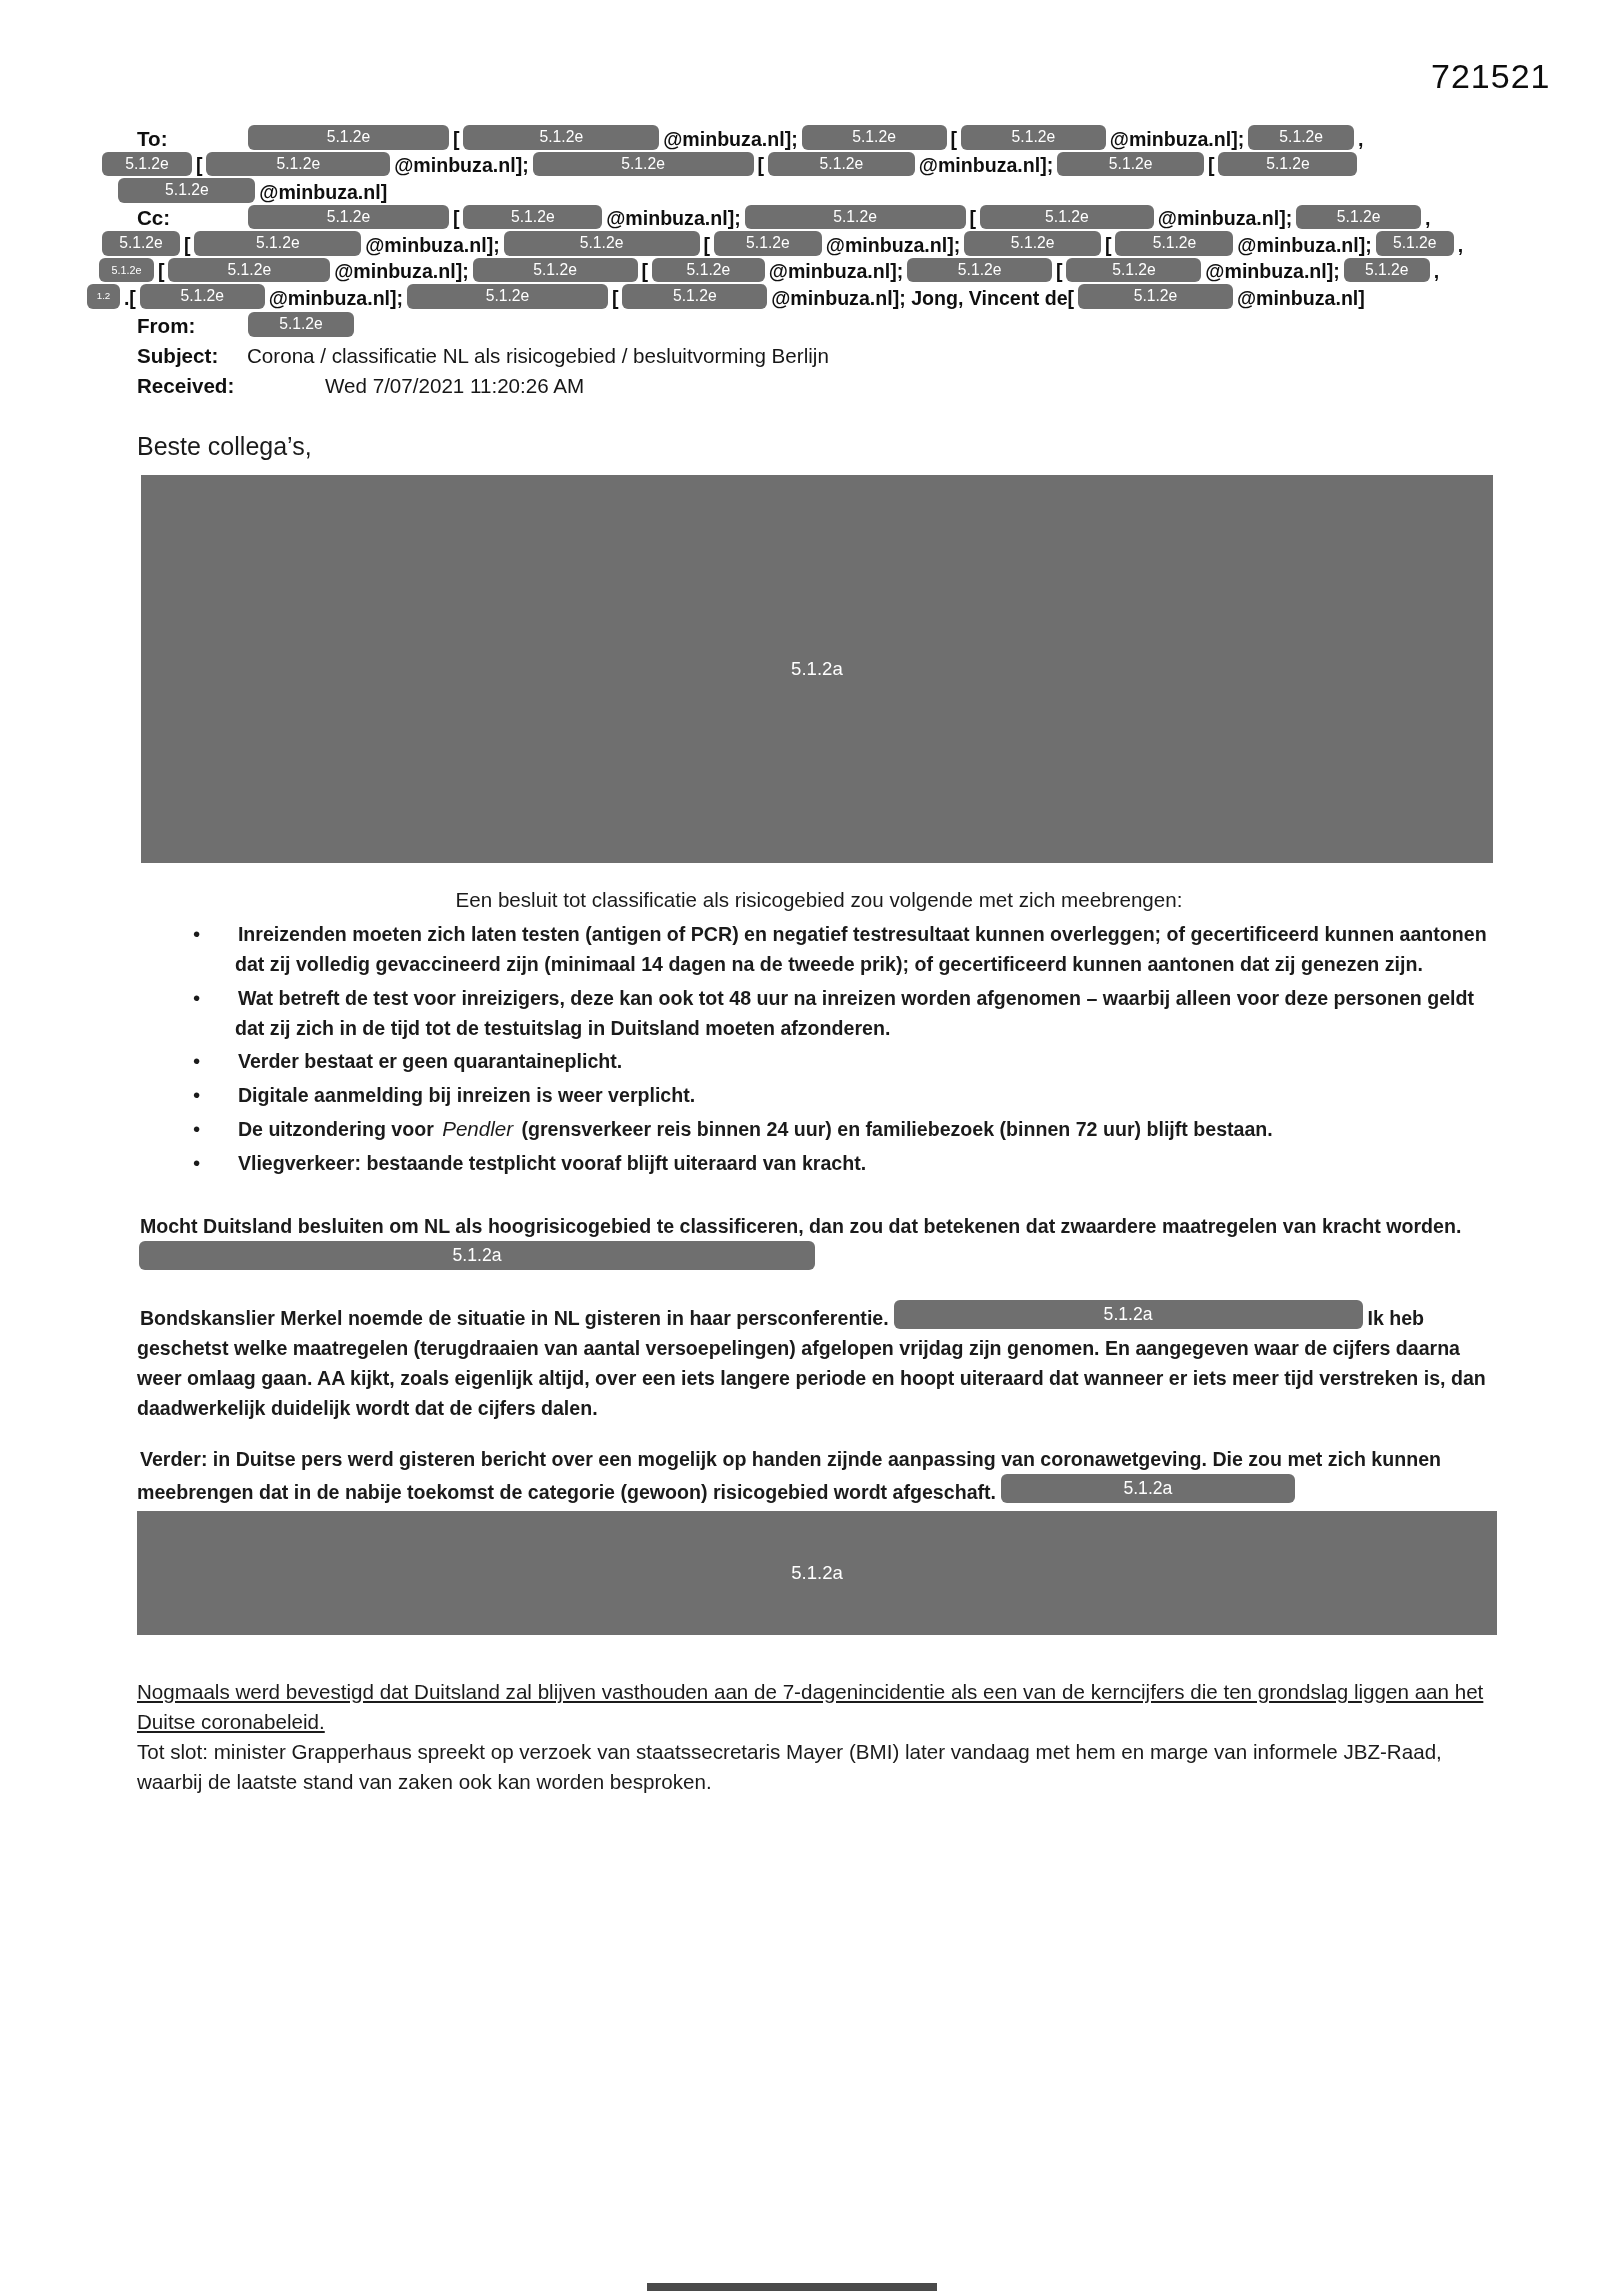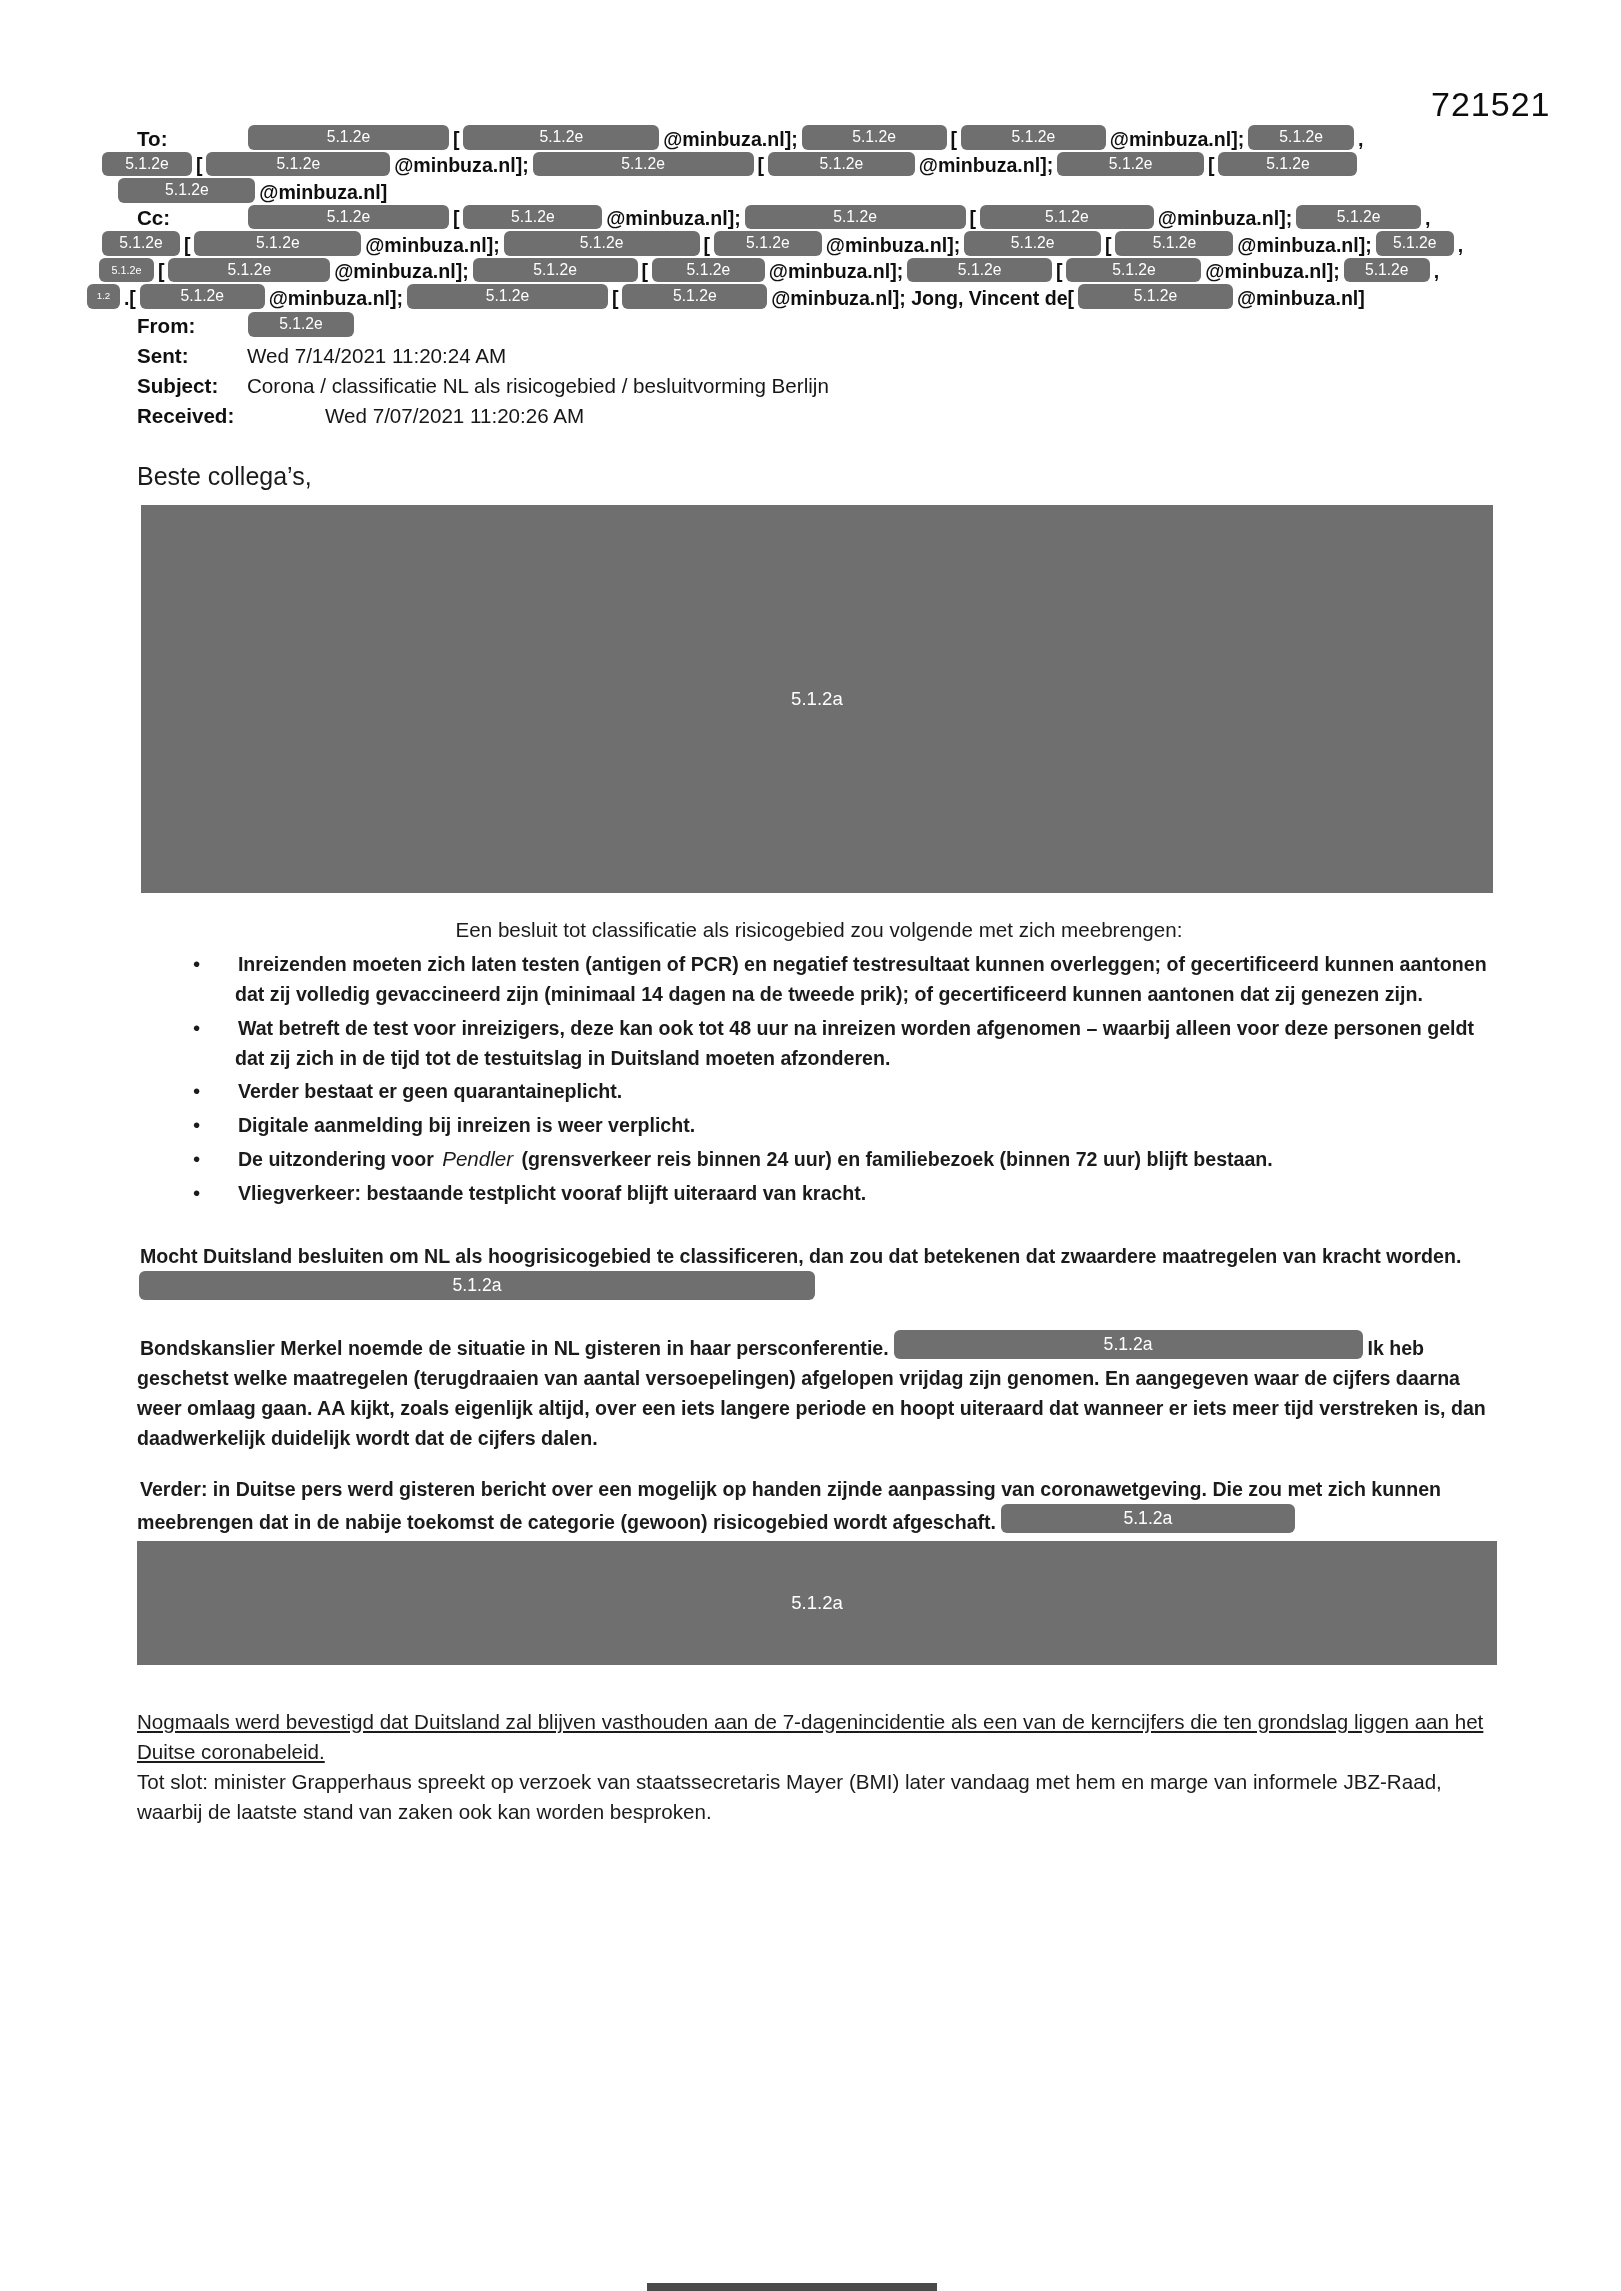--- a/index.html
+++ b/index.html
@@ -1,18 +1,18 @@
 <!DOCTYPE html>
 <html><head>
 <meta charset="utf-8">
 <style>
   html,body{margin:0;padding:0;background:#e8e8e8;}
   .page{position:relative;width:1621px;height:2292px;background:#ffffff;margin:0 auto;
         font-family:"Liberation Sans",sans-serif;color:#1b1b1b;overflow:hidden;}
-  .doc-number{position:absolute;top:85px;left:1431px;font-size:34px;color:#0d0d0d;letter-spacing:1px;}
+  .doc-number{position:absolute;top:57px;left:1431px;font-size:34px;color:#0d0d0d;letter-spacing:1px;}
   .content{position:absolute;left:137px;top:125px;width:1364px;}
 
   
   .email-header{color:#0f0f0f;}
   .hline{white-space:nowrap;height:26.5px;line-height:26.5px;font-size:19.6px;}
   .frow{height:30px;line-height:30px;}
   .hlabel{display:inline-block;width:110px;font-weight:bold;font-size:20.6px;}
   .seg-text{font-weight:bold;margin:0 2.9px;font-size:19.6px;}
   .seg-val{font-weight:normal;font-size:20.6px;color:#161616;}
   .seg-em{font-style:italic;}
@@ -53,21 +53,20 @@
           <div class="hline" style="margin-left: -36px;"><span class="redact" style="width: 90px; background: rgb(111, 111, 111);">5.1.2e</span><span class="seg-text">[</span><span class="redact" style="width: 184px; background: rgb(111, 111, 111);">5.1.2e</span><span class="seg-text">@minbuza.nl];</span><span class="redact" style="width: 221px; background: rgb(111, 111, 111);">5.1.2e</span><span class="seg-text">[</span><span class="redact" style="width: 147px; background: rgb(111, 111, 111);">5.1.2e</span><span class="seg-text">@minbuza.nl];</span><span class="redact" style="width: 147px; background: rgb(111, 111, 111);">5.1.2e</span><span class="seg-text">[</span><span class="redact" style="width: 139px; background: rgb(111, 111, 111);">5.1.2e</span></div>
           <div class="hline" style="margin-left: -19.6px;"><span class="redact" style="width: 137px; background: rgb(111, 111, 111);">5.1.2e</span><span class="seg-text">@minbuza.nl]</span></div>
         </div>
       <div>
           <div class="hline"><span class="hlabel">Cc:</span><span class="redact" style="width: 201px; background: rgb(111, 111, 111);">5.1.2e</span><span class="seg-text">[</span><span class="redact" style="width: 139px; background: rgb(111, 111, 111);">5.1.2e</span><span class="seg-text">@minbuza.nl];</span><span class="redact" style="width: 221px; background: rgb(111, 111, 111);">5.1.2e</span><span class="seg-text">[</span><span class="redact" style="width: 174px; background: rgb(111, 111, 111);">5.1.2e</span><span class="seg-text">@minbuza.nl];</span><span class="redact" style="width: 125px; background: rgb(111, 111, 111);">5.1.2e</span><span class="seg-text">,</span></div>
           <div class="hline" style="margin-left: -36px;"><span class="redact" style="width: 78px; background: rgb(111, 111, 111);">5.1.2e</span><span class="seg-text">[</span><span class="redact" style="width: 167px; background: rgb(111, 111, 111);">5.1.2e</span><span class="seg-text">@minbuza.nl];</span><span class="redact" style="width: 196px; background: rgb(111, 111, 111);">5.1.2e</span><span class="seg-text">[</span><span class="redact" style="width: 108px; background: rgb(111, 111, 111);">5.1.2e</span><span class="seg-text">@minbuza.nl];</span><span class="redact" style="width: 137px; background: rgb(111, 111, 111);">5.1.2e</span><span class="seg-text">[</span><span class="redact" style="width: 118px; background: rgb(111, 111, 111);">5.1.2e</span><span class="seg-text">@minbuza.nl];</span><span class="redact" style="width: 78px; background: rgb(111, 111, 111);">5.1.2e</span><span class="seg-text">,</span></div>
           <div class="hline" style="margin-left: -39px;"><span class="redact" style="width: 55px; background: rgb(111, 111, 111); font-size: 10.8px;">5.1.2e</span><span class="seg-text">[</span><span class="redact" style="width: 162px; background: rgb(111, 111, 111);">5.1.2e</span><span class="seg-text">@minbuza.nl];</span><span class="redact" style="width: 165px; background: rgb(111, 111, 111);">5.1.2e</span><span class="seg-text">[</span><span class="redact" style="width: 113px; background: rgb(111, 111, 111);">5.1.2e</span><span class="seg-text">@minbuza.nl];</span><span class="redact" style="width: 145px; background: rgb(111, 111, 111);">5.1.2e</span><span class="seg-text">[</span><span class="redact" style="width: 135px; background: rgb(111, 111, 111);">5.1.2e</span><span class="seg-text">@minbuza.nl];</span><span class="redact" style="width: 86px; background: rgb(111, 111, 111);">5.1.2e</span><span class="seg-text">,</span></div>
           <div class="hline" style="margin-left: -51px;"><span class="redact" style="width: 33px; background: rgb(111, 111, 111); font-size: 9.8px;">1.2</span><span class="seg-text">.[</span><span class="redact" style="width: 125px; background: rgb(111, 111, 111);">5.1.2e</span><span class="seg-text">@minbuza.nl];</span><span class="redact" style="width: 201px; background: rgb(111, 111, 111);">5.1.2e</span><span class="seg-text">[</span><span class="redact" style="width: 145px; background: rgb(111, 111, 111);">5.1.2e</span><span class="seg-text">@minbuza.nl]; Jong, Vincent de[</span><span class="redact" style="width: 155px; background: rgb(111, 111, 111);">5.1.2e</span><span class="seg-text">@minbuza.nl]</span></div>
         </div>
       <div class="hline frow"><span class="hlabel">From:</span><span class="redact" style="width: 106px; background: rgb(111, 111, 111);">5.1.2e</span></div>
-      <div class="hline frow"><span class="hlabel">Sent:</span><span class="seg-val">Wed 7/14/2021 11:20:24 AM</span></div>
       <div class="hline frow"><span class="hlabel">Subject:</span><span class="seg-val">Corona / classificatie NL als risicogebied / besluitvorming Berlijn</span></div>
       <div class="hline frow"><span class="hlabel">Received:</span><span class="seg-pad" style="width: 78px;"></span><span class="seg-val">Wed 7/07/2021 11:20:26 AM</span></div>
     </div>
 
     <div class="greeting">Beste collega’s,</div>
 
     <div class="block block1" style="background: rgb(111, 111, 111);">
       <span class="block-label">5.1.2a</span>
     </div>
 

